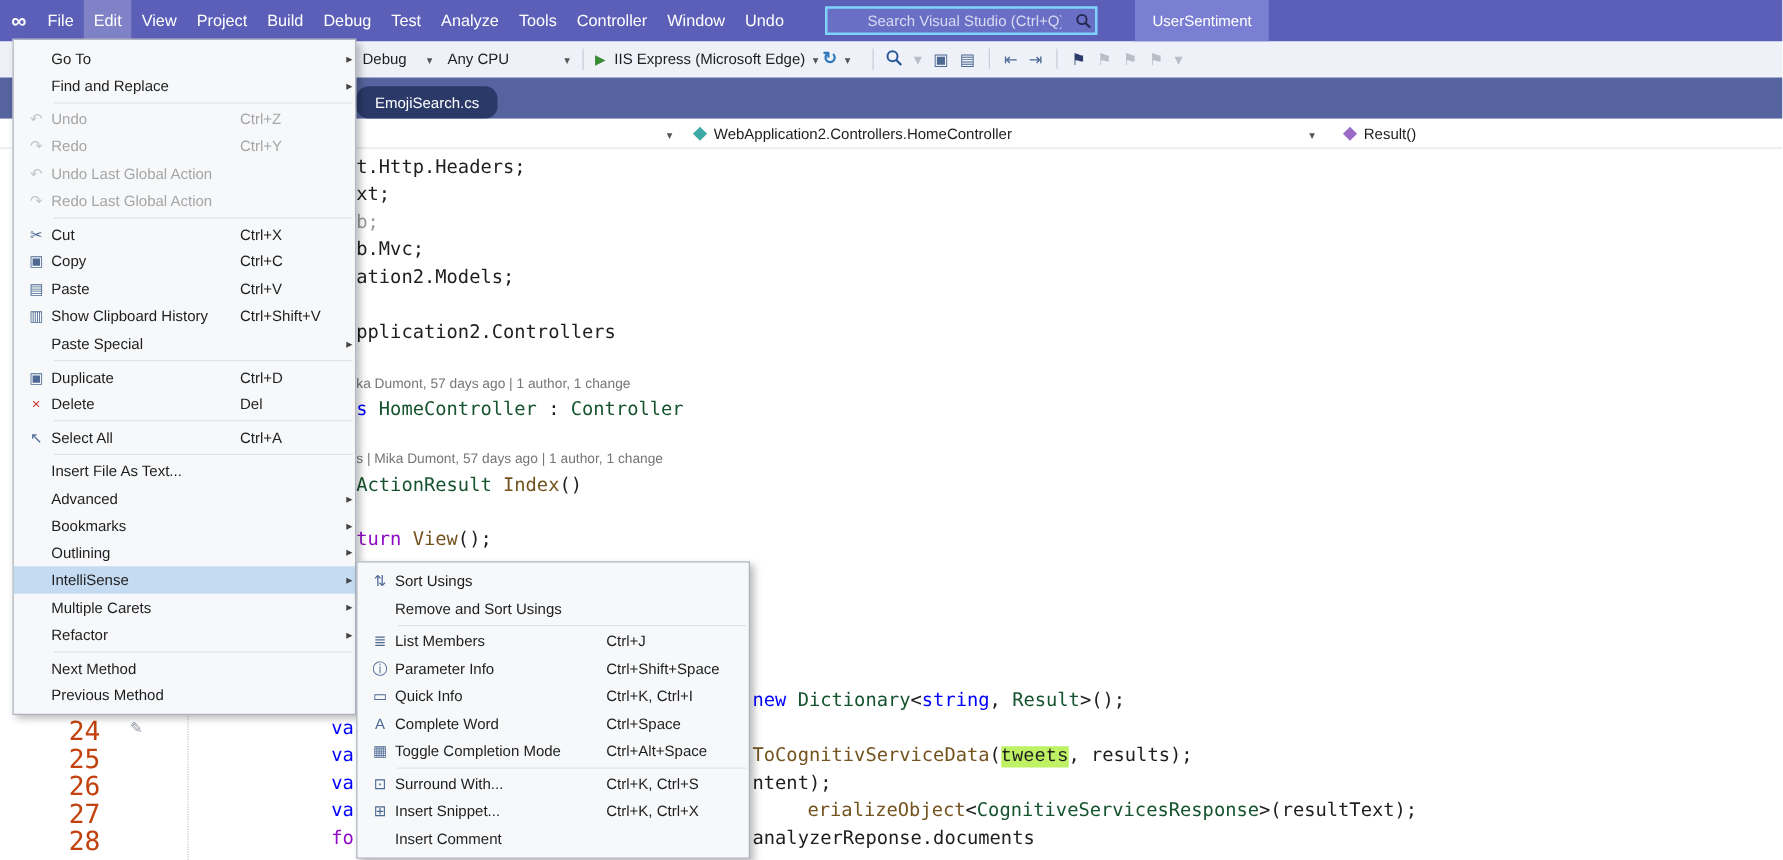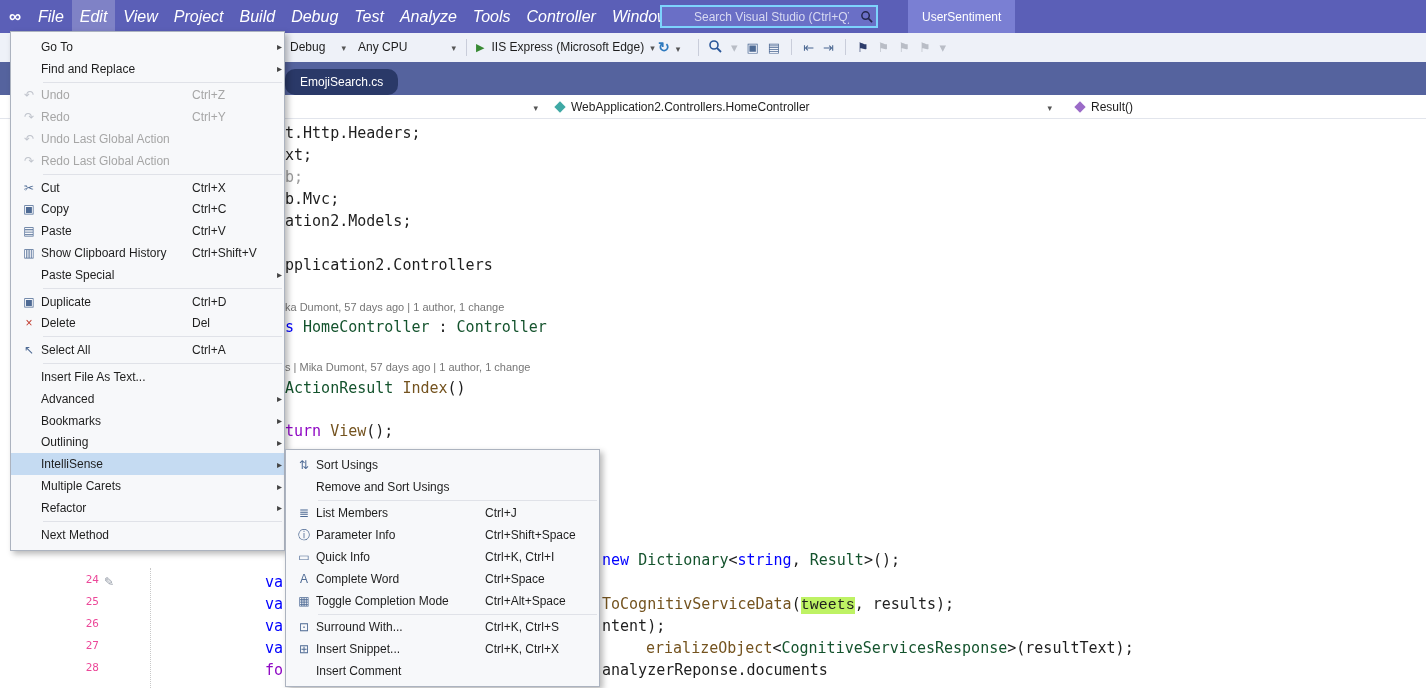--- a/index.html
+++ b/index.html
@@ -4,21 +4,21 @@
 <style>
   * { margin:0; padding:0; box-sizing:border-box; cursor:default; }
   html,body { width:1426px; height:688px; overflow:hidden; background:#fff;
               font-family:"Liberation Sans",sans-serif; position:relative; }
 
   
   .titlebar { position:absolute; left:0; top:0; width:1426px; height:33px;
               background:#5B5FB7; color:#fff; display:flex; align-items:center; z-index:5; }
   .vs-logo { width:30px; text-align:center; font-size:17px; font-weight:bold; }
   .menubar { display:flex; height:33px; }
-  .mb-item { padding:0 8px; line-height:33px; font-size:16px; white-space:nowrap;font-style:italic; }
+  .mb-item { padding:0 8px; line-height:33px; font-size:13px; white-space:nowrap; }
   .mb-item.active { background:rgba(255,255,255,.22); }
   .search-box { position:absolute; left:660px; top:5px; width:218px; height:23px;
                 display:flex; align-items:stretch; background:#6A6FC6; border:2px solid #7dd3fc;padding-left:24px; }
   .search-input { flex:1; background:transparent; border:none; outline:none;
                   color:#E2E4F8; font-size:12px; padding:0 8px; font-family:"Liberation Sans",sans-serif; }
   .search-input::placeholder { color:#D8DAF2; opacity:1; }
   .search-btn { width:24px; display:flex; align-items:center; justify-content:center; color:#23274E; }
   .solution-chip { position:absolute; left:908px; top:0; height:33px; padding:0 14px;
                    background:#7A7FD3; color:#fff; font-size:12px; display:flex; align-items:center; }
 
@@ -55,22 +55,22 @@
   .sec2 .dd { margin-left:auto; margin-right:10px; }
   .diamond { width:8px; height:8px; transform:rotate(45deg); flex:none; }
   .diamond.teal { background:#3FA9A5; } .diamond.purple { background:#9B6BC8; }
 
   
   .editor-lines { position:absolute; inset:0; z-index:1; }
   .guide { position:absolute; left:150px; top:568px; bottom:0; border-left:1px dotted #C8C8C8; }
   .code-line { position:absolute; font-family:"DejaVu Sans Mono",monospace; font-size:15px;
                line-height:18px; white-space:pre; color:#1E1E1E; }
   .codelens-line { position:absolute; font-size:11px; color:#767676; white-space:pre; }
-  .line-number { position:absolute; left:55px; width:44px; text-align:right;
-                 font-family:"DejaVu Sans Mono",monospace; font-size:11px; color:#ec4899; }
+  .line-number { position:absolute; left:55px; width:44px; text-align:left;
+                 font-family:"DejaVu Sans Mono",monospace; font-size:21px; color:#c2410c; }
   .gutter-icon { position:absolute; left:104px; font-size:12px; color:#9097A3; }
   .tok-plain{color:#1E1E1E} .tok-keyword{color:#0000FF} .tok-type{color:#14532d}
   .tok-method{color:#74531F} .tok-control{color:#8F08C4} .tok-gray{color:#9B9B9B}
   .hl { background:#bef264;font-family:Liberation Mono, monospace; }
 
   
   .menu { position:absolute; background:#F7F8FA; border:1px solid #ACB3BF;
           box-shadow:3px 3px 6px rgba(0,0,0,.28); padding:4px 0; font-size:12px;
           color:#1E1E1E; z-index:10; }
   .edit-menu { left:10px; top:31px; width:275px; }
@@ -339,20 +339,26 @@
       <span class="mi-shortcut"></span>
       <span class="mi-arrow">▸</span>
     </div>
     <div class="menu-sep"></div>
     <div class="menu-item">
       <span class="mi-icon"></span>
       <span class="mi-label">Next Method</span>
       <span class="mi-shortcut"></span>
       <span class="mi-arrow"></span>
     </div>
+    <div class="menu-item">
+      <span class="mi-icon"></span>
+      <span class="mi-label">Previous Method</span>
+      <span class="mi-shortcut"></span>
+      <span class="mi-arrow"></span>
+    </div>
   </div>
 <div class="menu submenu">
     <div class="menu-item">
       <span class="mi-icon">⇅</span>
       <span class="mi-label">Sort Usings</span>
       <span class="mi-shortcut"></span>
       <span class="mi-arrow"></span>
     </div>
     <div class="menu-item">
       <span class="mi-icon"></span>

